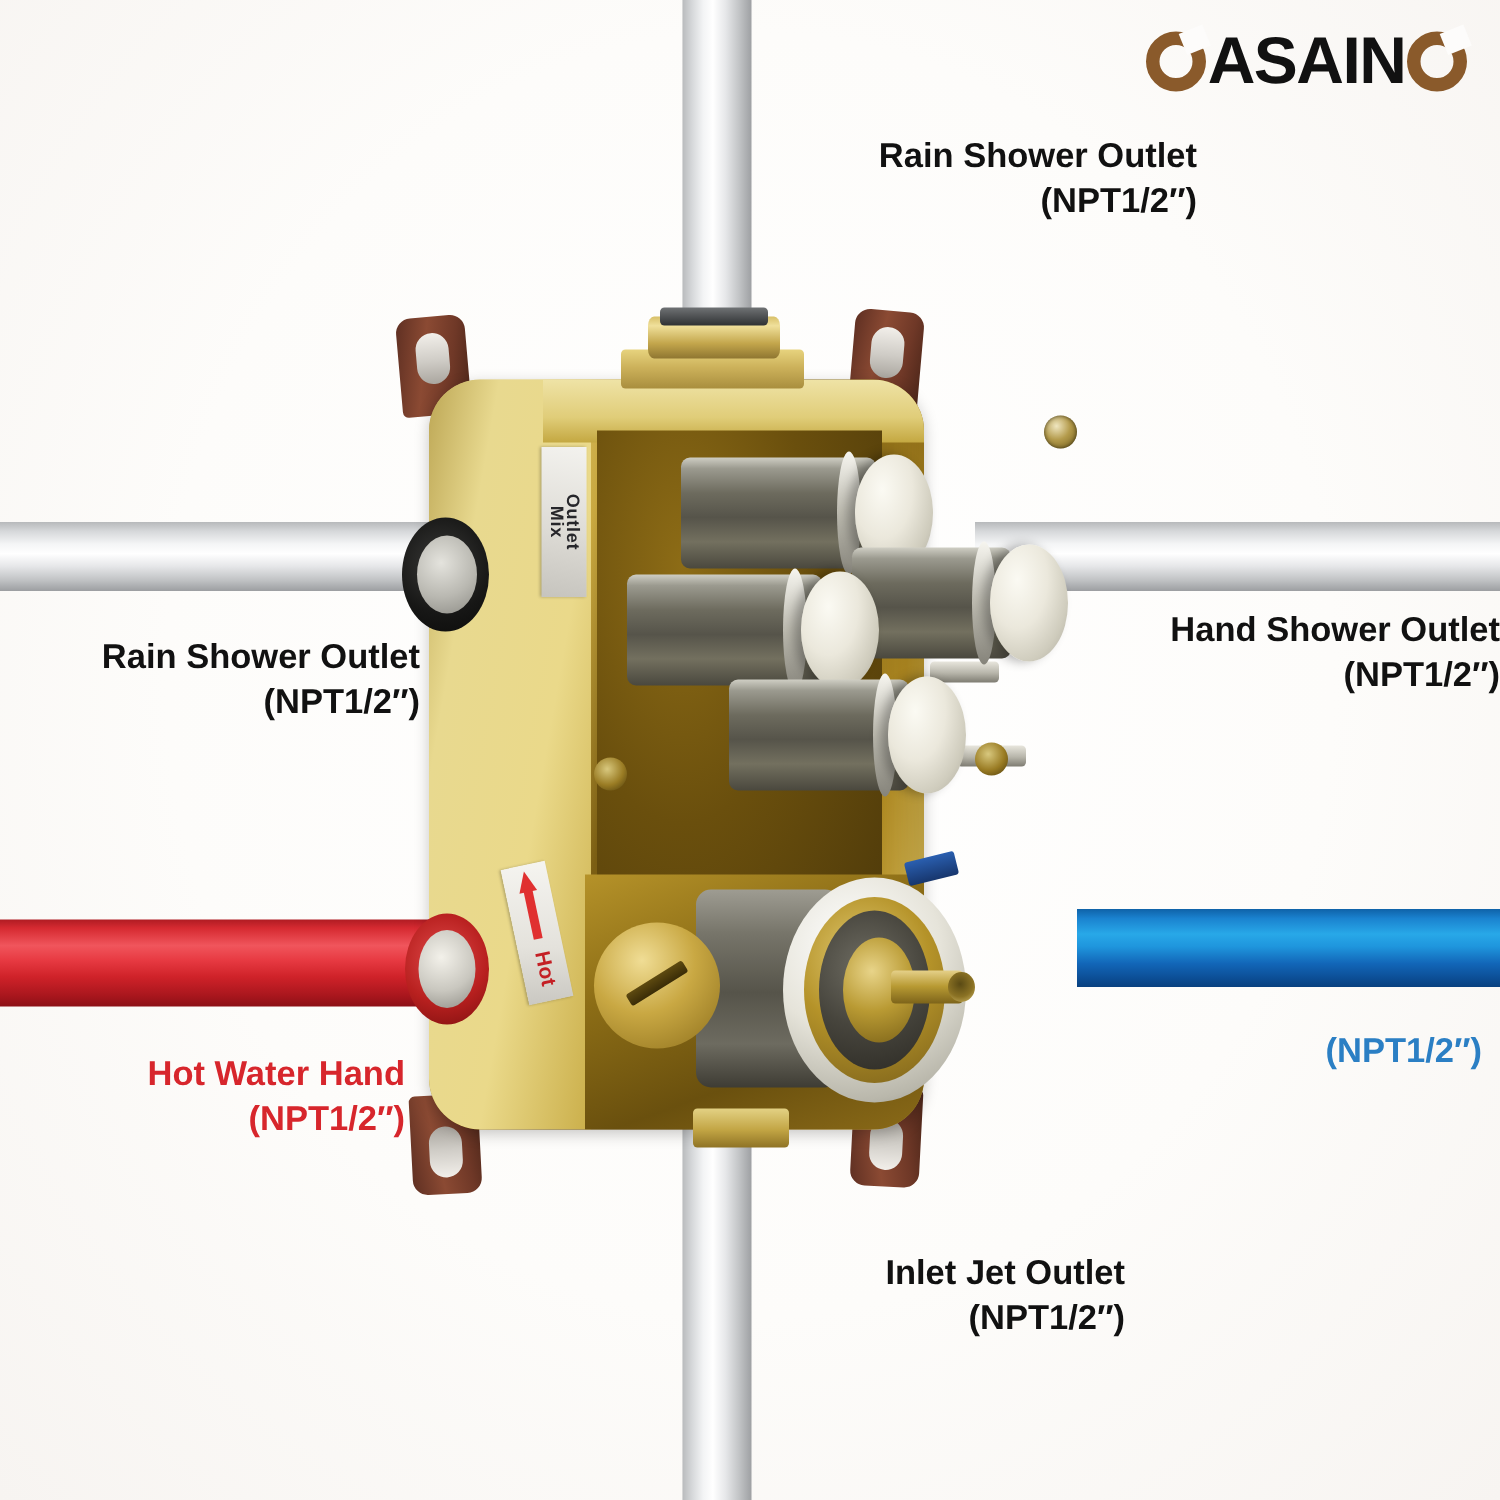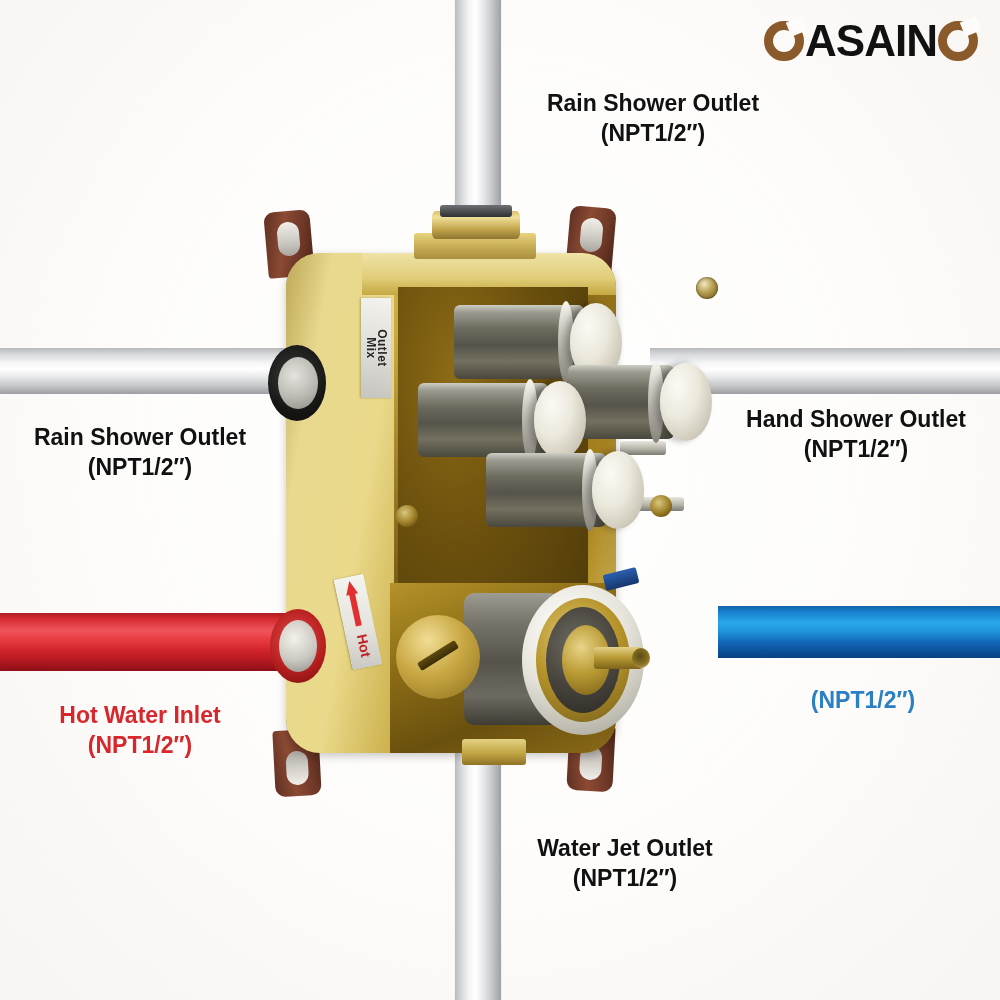--- a/index.html
+++ b/index.html
@@ -572,21 +572,21 @@
     right: 10px;
     top: 6px;
     font-size: 14px;
     font-weight: bold;
     color: #c41f24;
   }
 
   
   .label {
     position: absolute;
-    text-align: center;
+    text-align: right;
     font-weight: bold;
     line-height: 1.32;
     z-index: 20;
     white-space: nowrap;
   }
   .label .l1 { font-size: 23px; display: block; }
   .label .l2 { font-size: 23px; display: block; }
   .label.black { color: #111111; }
   .label.red   { color: #d7262c; }
   .label.blue  { color: #2b7fc4; }
@@ -712,26 +712,26 @@
     <span class="l1">Rain Shower Outlet</span>
     <span class="l2">(NPT1/2″)</span>
   </div>
 
   <div class="label black lbl-hand-right">
     <span class="l1">Hand Shower Outlet</span>
     <span class="l2">(NPT1/2″)</span>
   </div>
 
   <div class="label red lbl-hot">
-    <span class="l1">Hot Water Inlet</span>
+    <span class="l1">Hot Water Hand</span>
     <span class="l2">(NPT1/2″)</span>
   </div>
 
   <div class="label blue lbl-cold">
     <span class="l2">(NPT1/2″)</span>
   </div>
 
   <div class="label black lbl-bodyjet">
-    <span class="l1">Water Jet Outlet</span>
+    <span class="l1">Inlet Jet Outlet</span>
     <span class="l2">(NPT1/2″)</span>
   </div>
 
 </div>
 
 </body></html>

